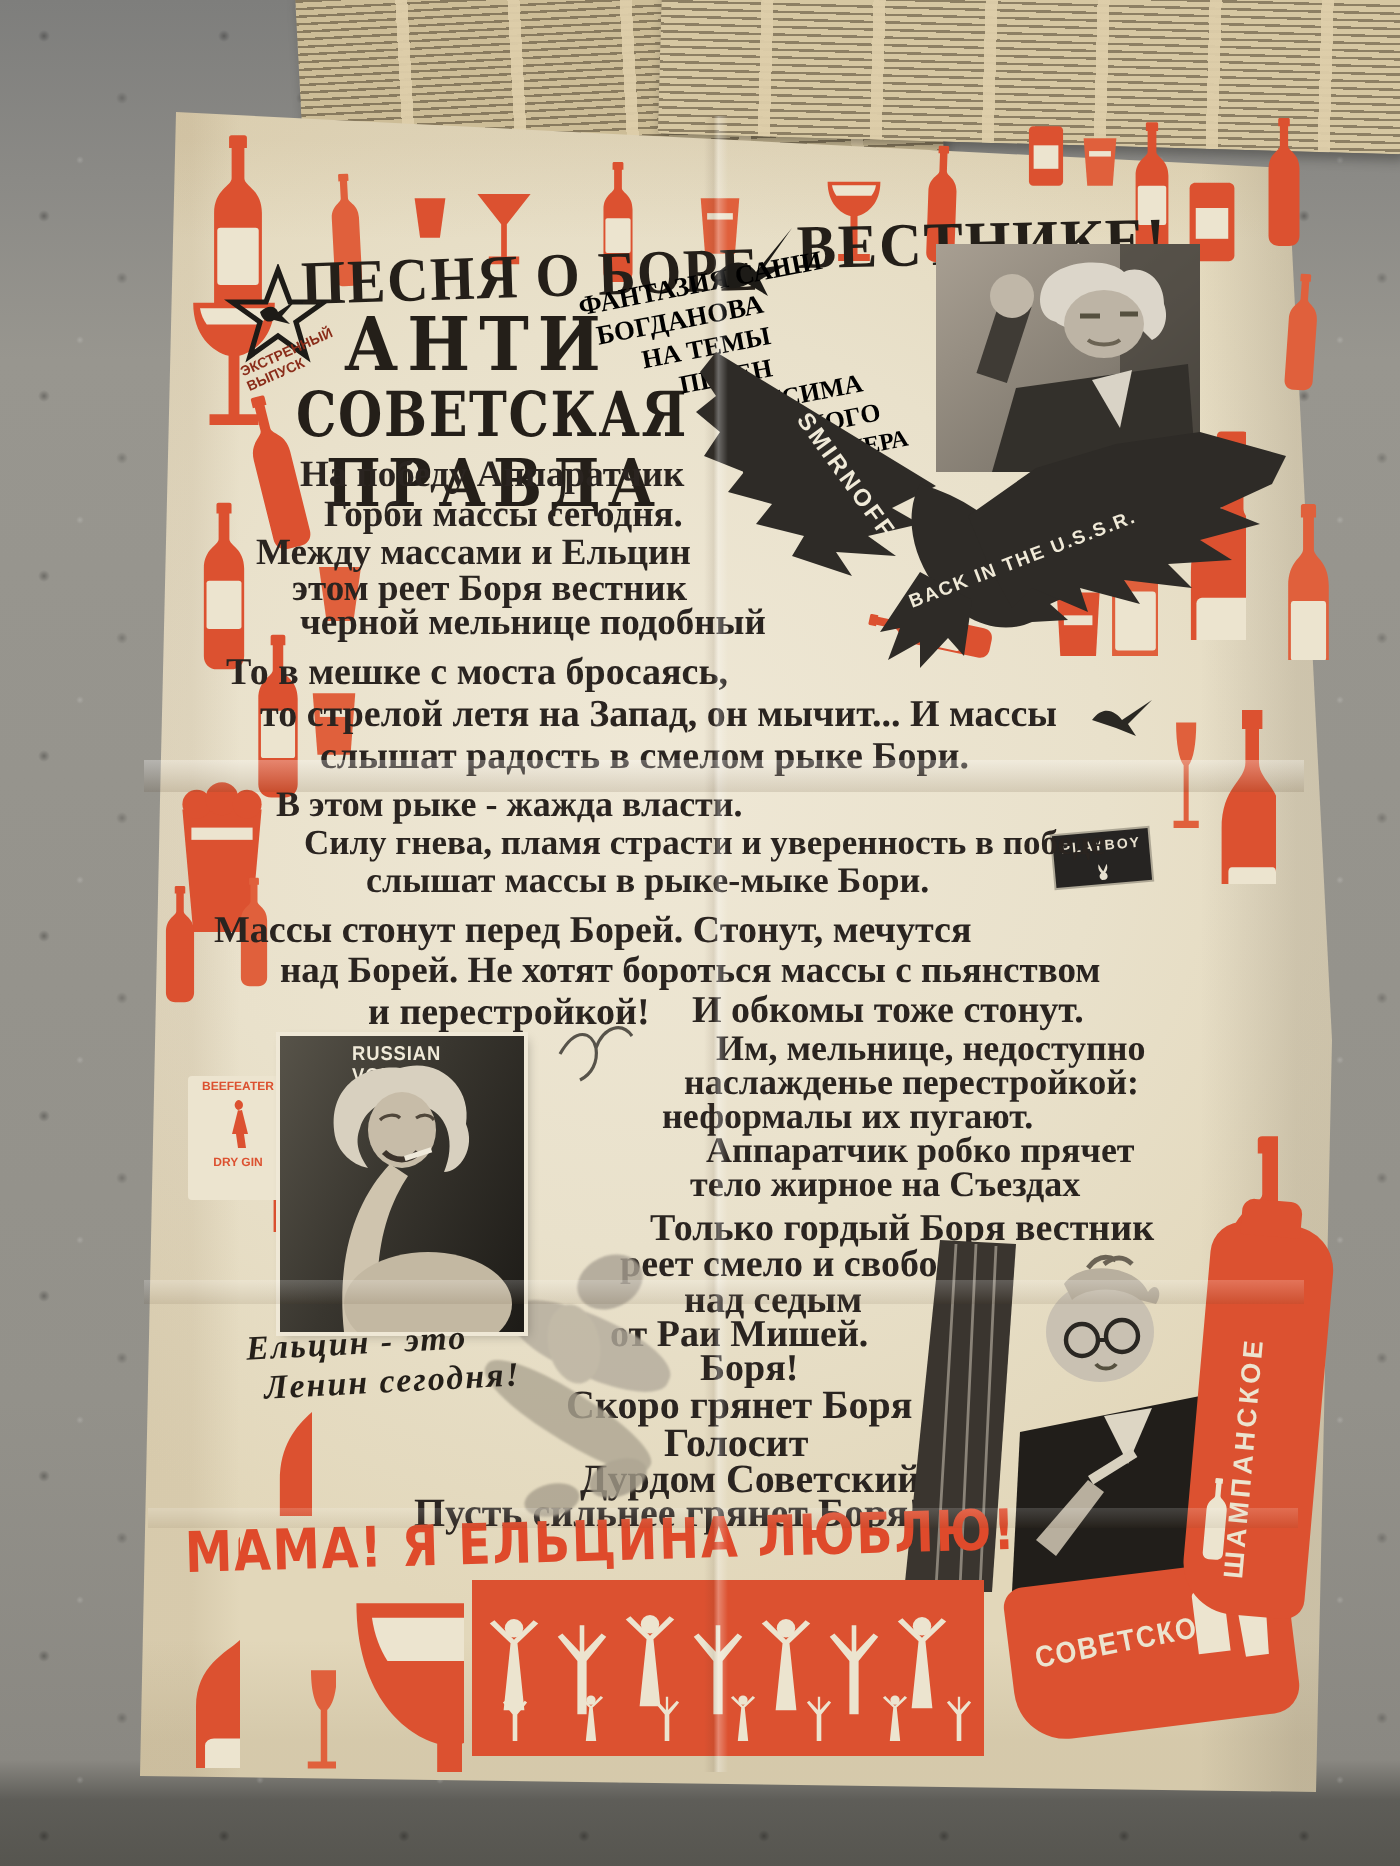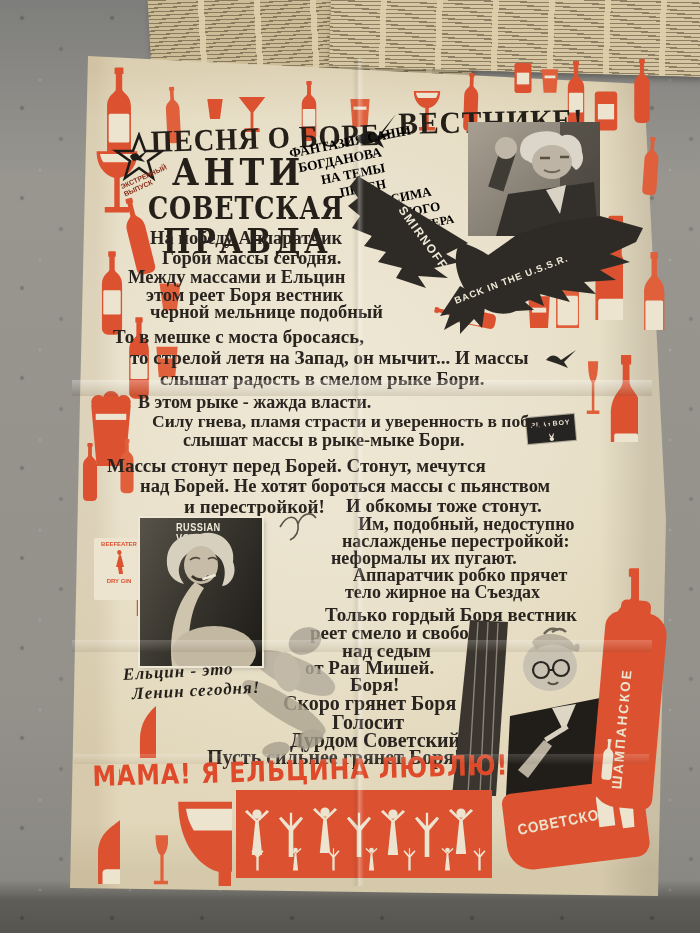--- a/index.html
+++ b/index.html
@@ -284,21 +284,21 @@
 
   <span class="pl" style="left:138px;top:392px;font-size:18px">В этом рыке - жажда власти.</span>
   <span class="pl" style="left:152px;top:411px;font-size:17.5px">Силу гнева, пламя страсти и уверенность в победе</span>
   <span class="pl" style="left:183px;top:430px;font-size:18px">слышат массы в рыке-мыке Бори.</span>
 
   <span class="pl" style="left:107px;top:455px;font-size:19px">Массы стонут перед Борей. Стонут, мечутся</span>
   <span class="pl" style="left:140px;top:476px;font-size:18.5px">над Борей. Не хотят бороться массы с пьянством</span>
   <span class="pl" style="left:184px;top:496px;font-size:19px">и перестройкой!</span>
   <span class="pl" style="left:346px;top:495px;font-size:19px">И обкомы тоже стонут.</span>
 
-  <span class="pl" style="left:358px;top:514px;font-size:18px">Им, подобный, недоступно</span>
+  <span class="pl" style="left:358px;top:514px;font-size:18px">Им, мельнице, недоступно</span>
   <span class="pl" style="left:342px;top:531px;font-size:18px">наслажденье перестройкой:</span>
   <span class="pl" style="left:331px;top:548px;font-size:18px">неформалы их пугают.</span>
   <span class="pl" style="left:353px;top:565px;font-size:18px">Аппаратчик робко прячет</span>
   <span class="pl" style="left:345px;top:582px;font-size:18px">тело жирное на Съездах</span>
 
   <span class="pl" style="left:325px;top:604px;font-size:19px">Только гордый Боря вестник</span>
   <span class="pl" style="left:310px;top:622px;font-size:19px">реет смело и свободно</span>
   <span class="pl" style="left:342px;top:640px;font-size:19px">над седым</span>
   <span class="pl" style="left:305px;top:657px;font-size:19px">от Раи Мишей.</span>
   <span class="pl" style="left:350px;top:674px;font-size:19px">Боря!</span>

